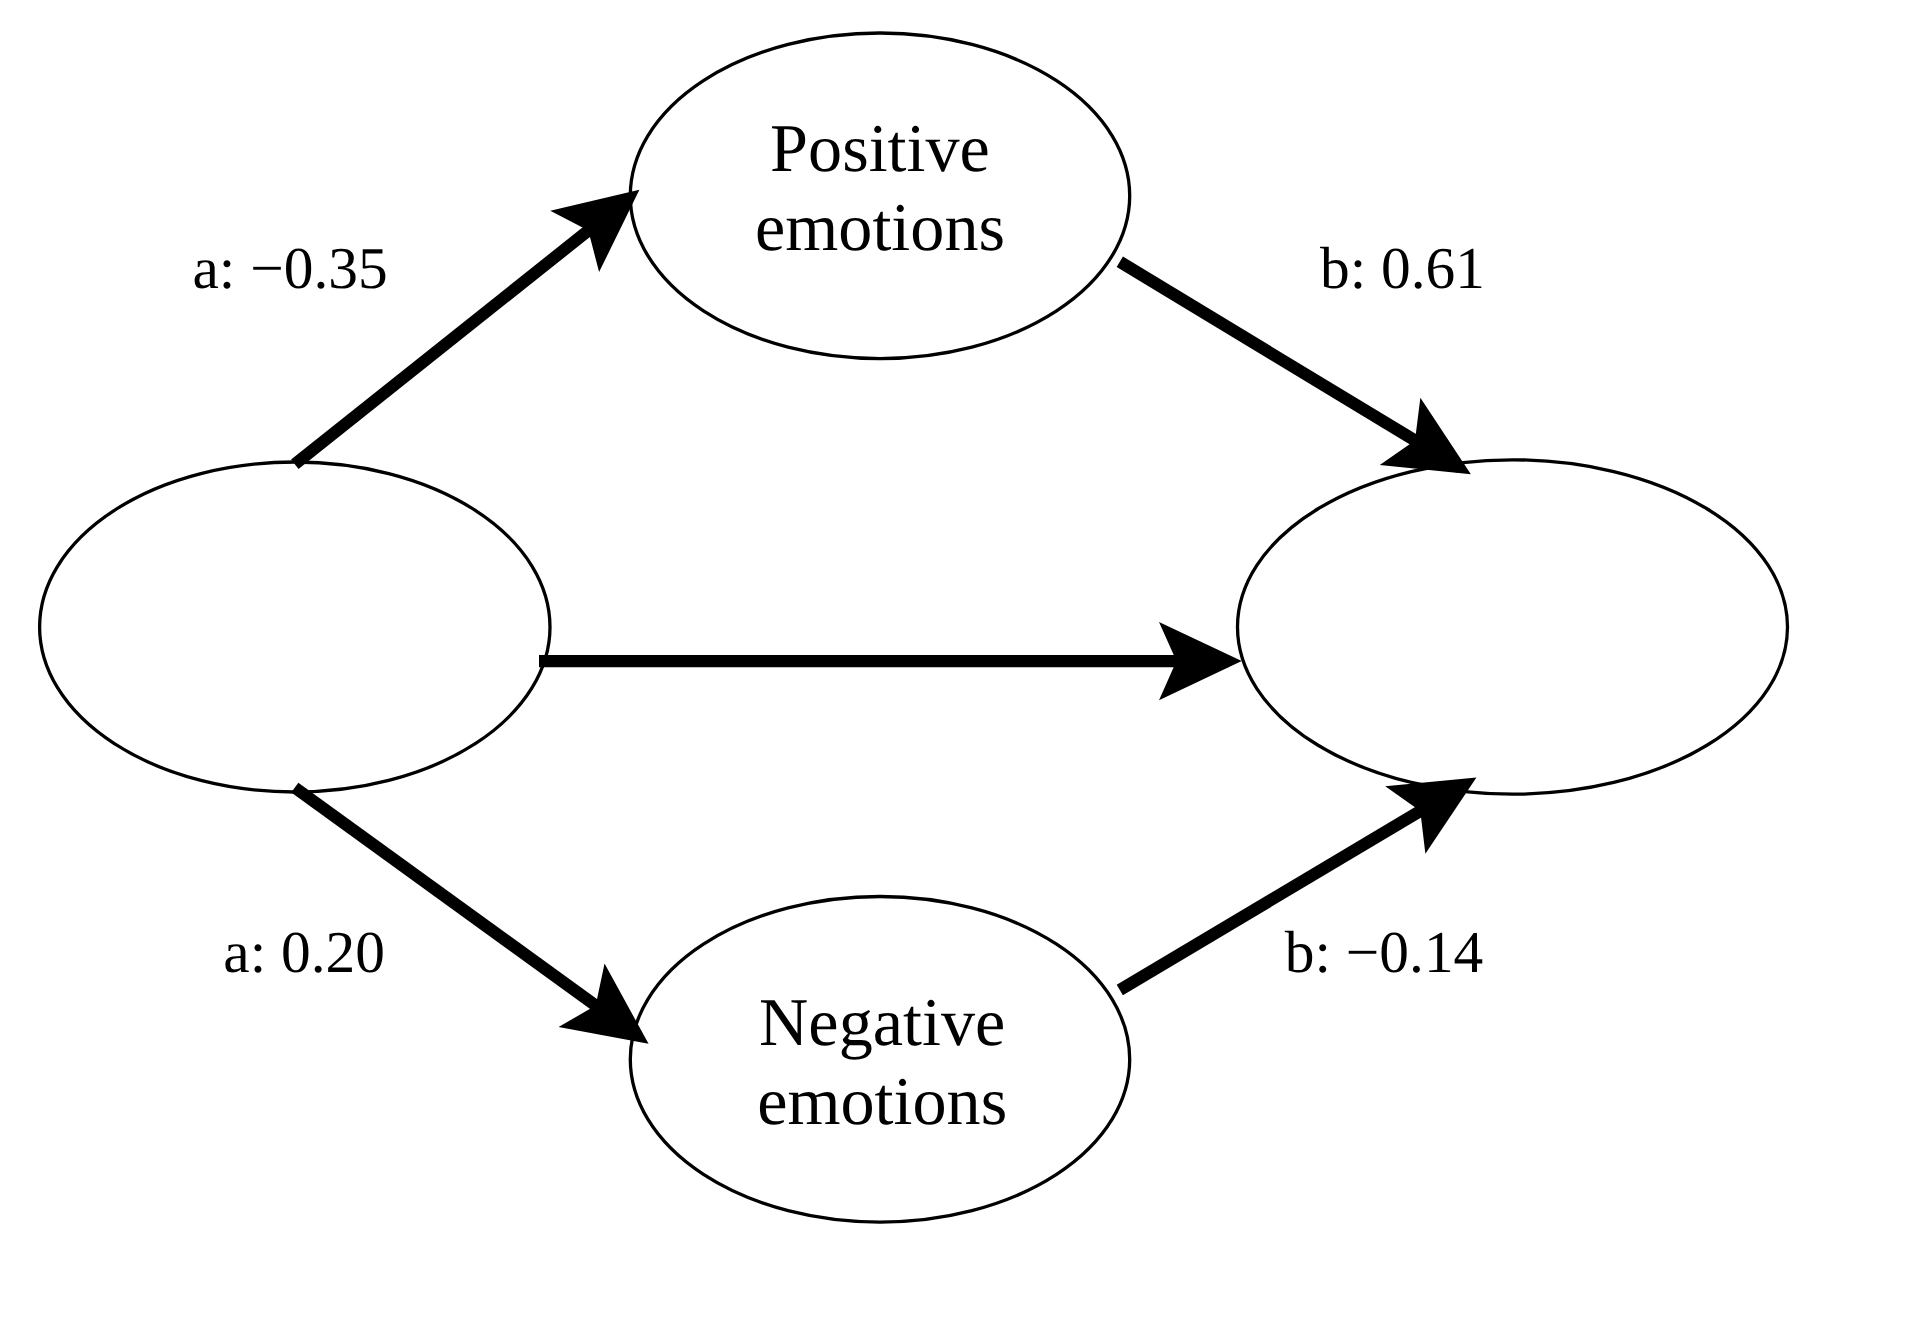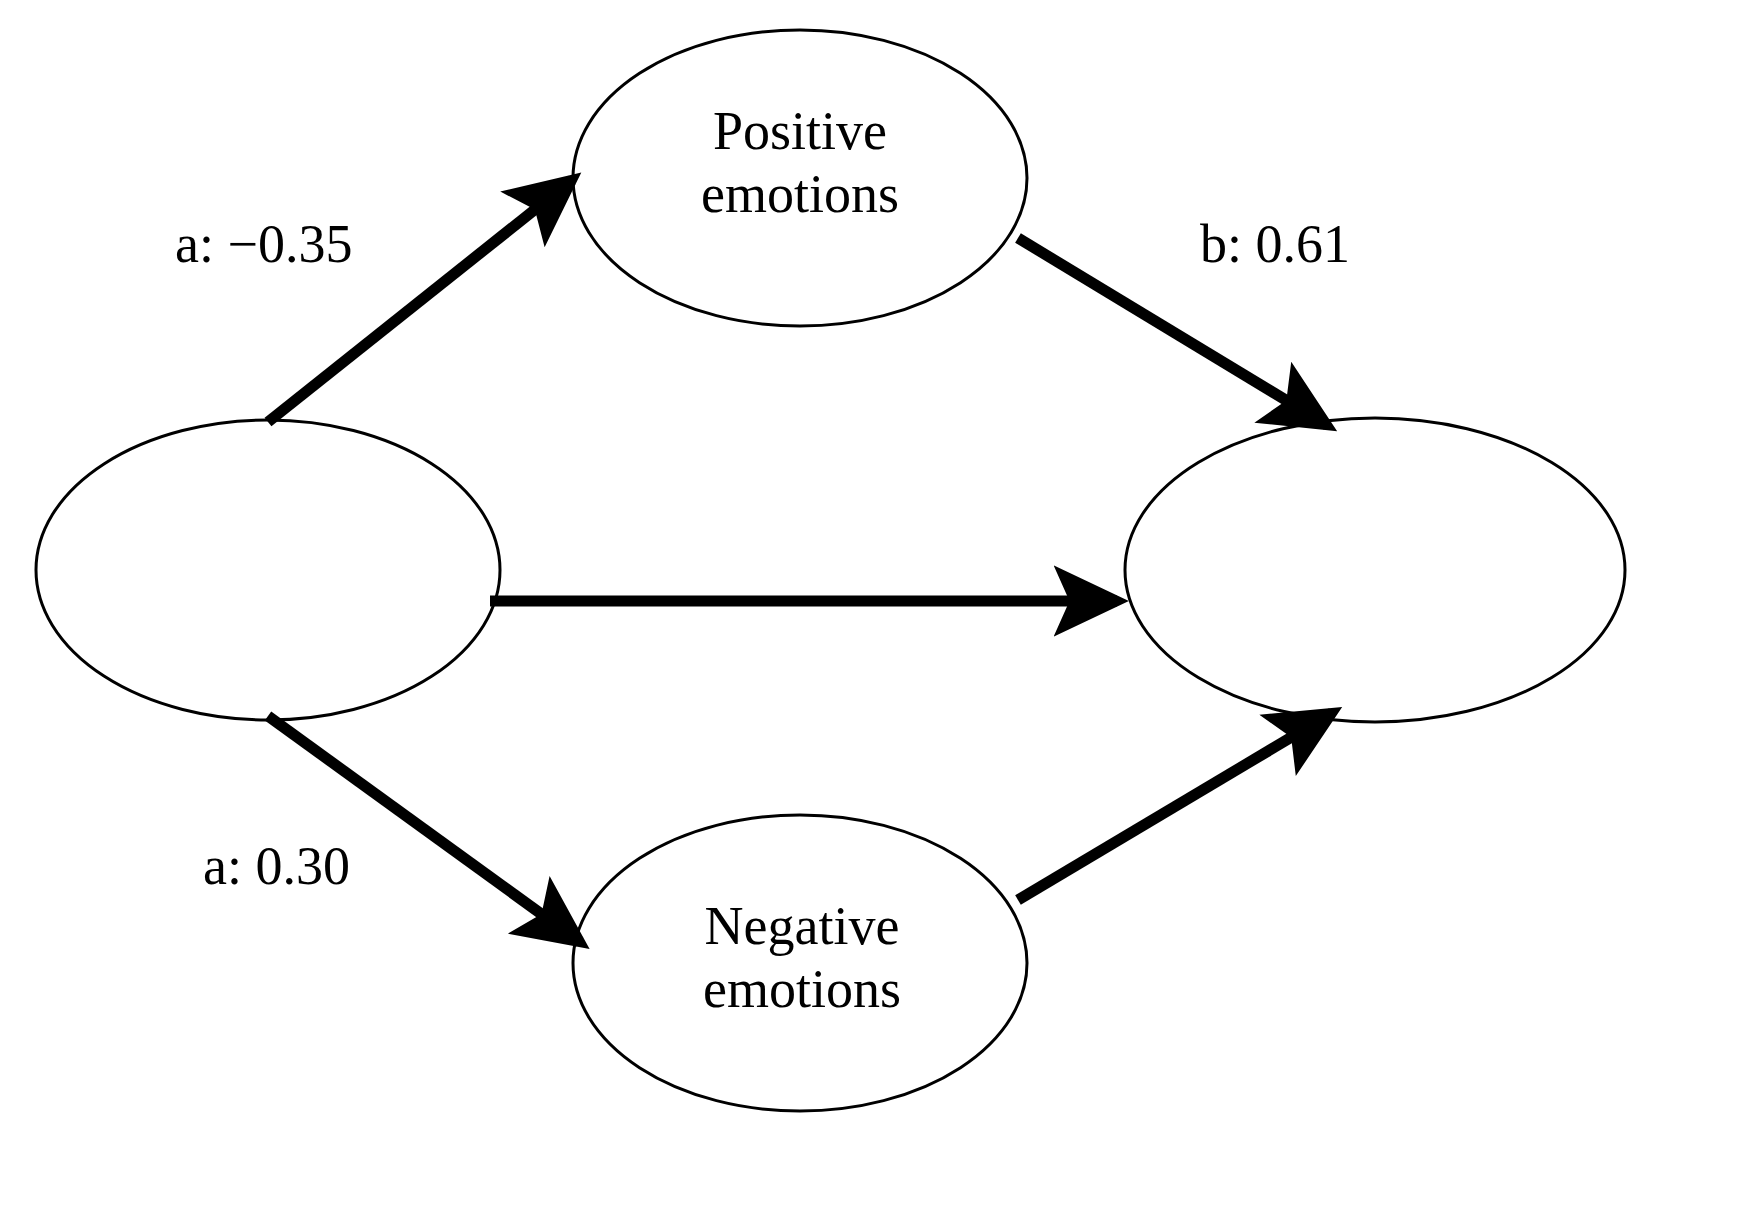--- a/index.html
+++ b/index.html
@@ -27,21 +27,21 @@
   }
   .node-ellipse {
     fill: #ffffff;
     stroke: #000000;
     stroke-width: 3;
   }
   .node-label {
     position: absolute;
     text-align: center;
     color: #000000;
-    font-size: 54px;
+    font-size: 62px;
     line-height: 1.16;
     font-family: "Liberation Serif", "DejaVu Serif", serif;
     white-space: pre-line;
     pointer-events: none;
   }
   .edge-label {
     position: absolute;
     color: #000000;
     font-size: 54px;
     line-height: 1.05;
@@ -97,16 +97,17 @@
   <div class="node-label" id="label-negative-emotions">Negative
 emotions</div>
 
 
   <div class="edge-label" id="label-path-a-positive">a: −0.35</div>
 
   <div class="edge-label" id="label-path-b-positive">b: 0.61</div>
 
 
 
-  <div class="edge-label" id="label-path-a-negative">a: 0.30</div>
+  <div class="edge-label" id="label-path-a-negative">a: 0.20</div>
 
+  <div class="edge-label" id="label-path-b-negative">b: −0.14</div>
 
 </div>
 
 </body></html>

